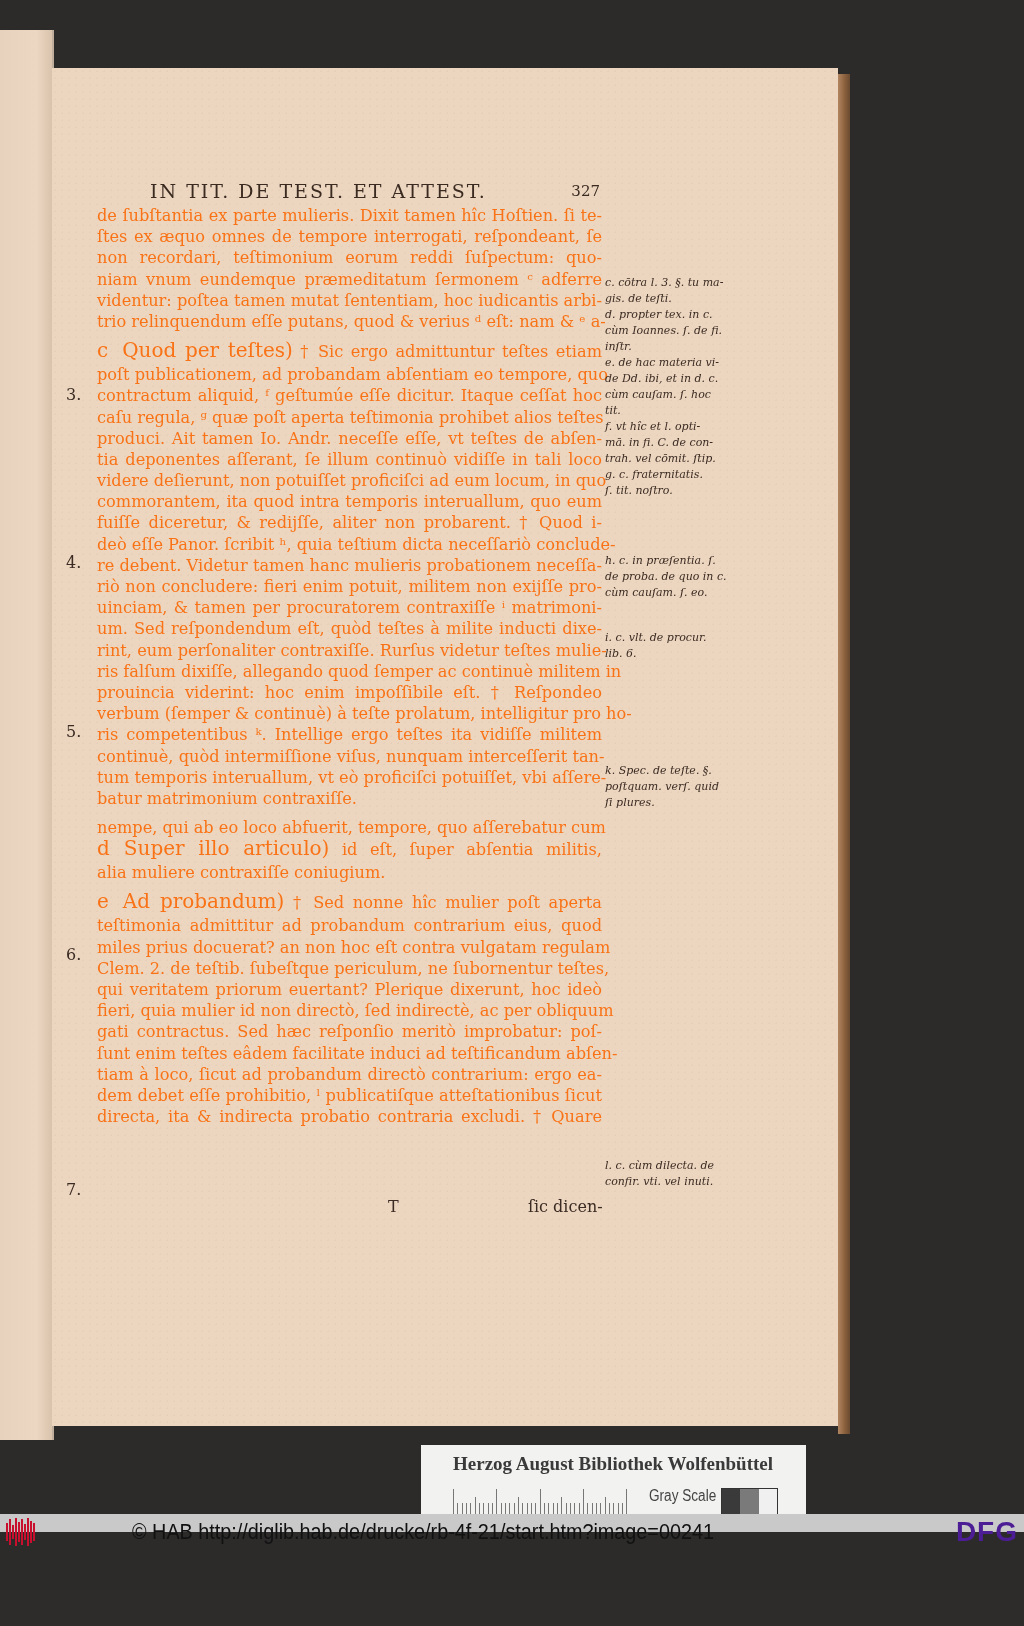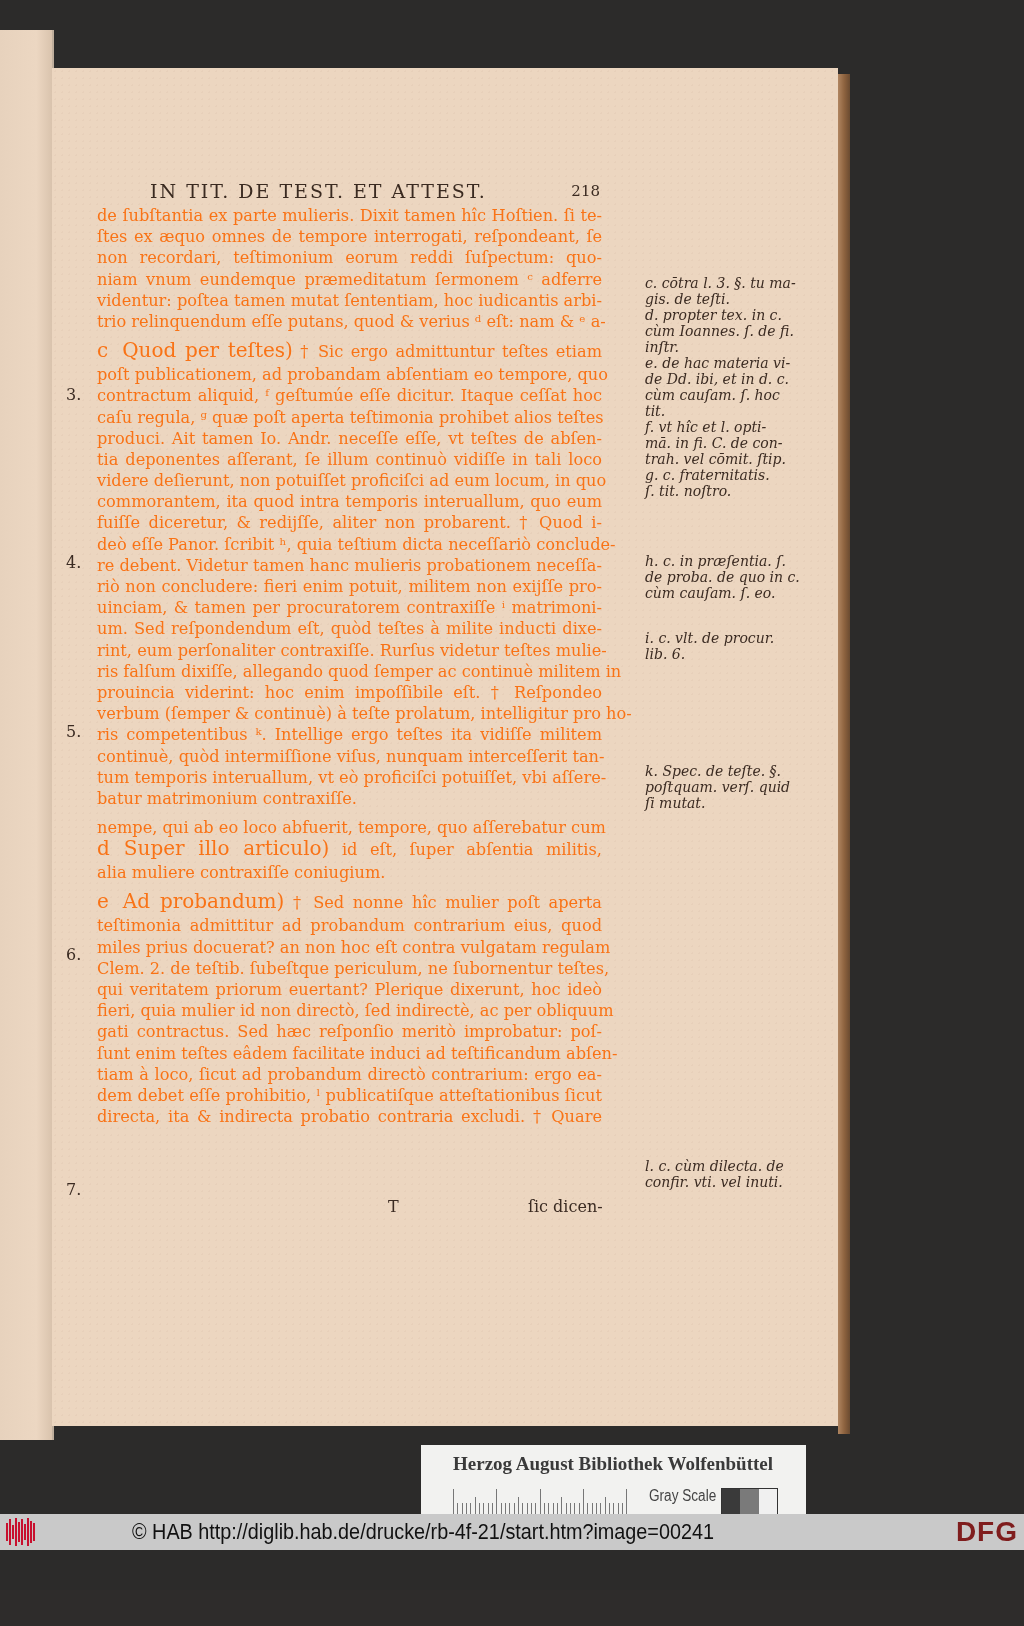--- a/index.html
+++ b/index.html
@@ -38,62 +38,62 @@
   .body-col .ln.last { text-align-last: left; }
   .lemma { font-size: 20px; }
   .lemma-letter { font-size: 20px; margin-right: 14px; }
   .gap { height: 8px; }
   .marg-num {
     position: absolute; left: 66px; font-size: 16px; color: #3b2b22;
   }
   .notes {
     position: absolute; left: 605px; width: 130px;
     font-family: "DejaVu Serif", serif; font-style: italic;
-    font-size: 14px; line-height: 16px; color: #3b2b22; margin-left: 40px;
+    font-size: 11px; line-height: 16px; color: #3b2b22;
   }
   .notes .n { display: block; white-space: nowrap; }
   .catch { position: absolute; top: 1197px; font-size: 16px; color: #3b2b22; }
   .label-card {
     position: absolute; left: 421px; top: 1445px; width: 385px; height: 87px;
     background: #f2f2f0;
   }
   .label-card .title {
     position: absolute; left: 32px; top: 8px; font-family: "Liberation Serif", serif;
     font-weight: bold; font-size: 19px; color: #3a3a3a; white-space: nowrap;
   }
   .ruler { position: absolute; left: 32px; top: 40px; width: 180px; height: 30px; }
   .ruler .tick { position: absolute; bottom: 0; width: 1px; background: #777; }
   .ruler-labels { position: absolute; left: 26px; top: 68px; width: 200px; height: 16px; }
   .ruler-labels span { position: absolute; font-family: "Liberation Sans", sans-serif; font-size: 13px; color: #333; }
   .gray-label { position: absolute; left: 228px; top: 42px; font-family: "Liberation Sans", sans-serif; font-size: 16px; color: #444; transform: scaleX(0.85); transform-origin: left; }
   .gray-swatches { position: absolute; left: 300px; top: 43px; width: 55px; height: 26px; border: 1.5px solid #333; display: flex; }
   .gray-swatches div { flex: 1; }
   .footer-bar {
-    position: absolute; left: 0; top: 1514px; width: 1024px; height: 36px;
+    position: absolute; left: 0; top: 1514px; width: 1024px; height: 18px;
     background: #c9c9c9;
   }
   .footer-logo { position: absolute; left: 6px; top: 4px; width: 34px; height: 28px; display: flex; gap: 1px; align-items: center; }
   .footer-logo i { display: block; width: 2px; background: #c8102e; }
   .footer-text {
     position: absolute; left: 132px; top: 5px; font-family: "Liberation Sans", sans-serif;
     font-size: 22px; color: #111; white-space: nowrap; transform: scaleX(0.9); transform-origin: left;
   }
-  .dfg { position: absolute; right: 6px; top: 2px; font-family: "Liberation Sans", sans-serif; font-weight: bold; font-size: 28px; color: #7f1d1d; letter-spacing: 1px; }
+  .dfg { position: absolute; right: 6px; top: 2px; font-family: "Liberation Sans", sans-serif; font-weight: bold; font-size: 28px; color: #4c1d95; letter-spacing: 1px; }
 </style>
 </head>
 <body>
 
 <div class="bg-top"></div>
 <div class="left-leaf"></div>
 <div class="page"></div>
 <div class="page-edge"></div>
 
 <div class="running-head">
   <span>IN TIT. DE TEST. ET ATTEST.</span>
-  <span class="folio">218</span>
+  <span class="folio">327</span>
 </div>
 
 <div class="body-col">
   <span class="ln">de ſubſtantia ex parte mulieris.   Dixit tamen hîc Hoſtien. ſi te-</span>
   <span class="ln">ſtes ex æquo omnes de tempore interrogati, reſpondeant, ſe</span>
   <span class="ln">non recordari, teſtimonium eorum reddi ſuſpectum: quo-</span>
   <span class="ln">niam vnum eundemque præmeditatum ſermonem ᶜ adferre</span>
   <span class="ln">videntur: poſtea tamen mutat ſententiam, hoc iudicantis arbi-</span>
   <span class="ln">trio relinquendum eſſe putans, quod &amp; verius ᵈ eſt: nam &amp; ᵉ a-</span>
   <div class="gap"></div>
@@ -176,21 +176,21 @@
   <span class="n">de proba. de quo in c.</span>
   <span class="n">cùm cauſam. ſ. eo.</span>
 </div>
 <div class="notes" style="top:630px;">
   <span class="n">i. c. vlt. de procur.</span>
   <span class="n">lib. 6.</span>
 </div>
 <div class="notes" style="top:763px;">
   <span class="n">k. Spec. de teſte. §.</span>
   <span class="n">poſtquam. verſ. quid</span>
-  <span class="n">ſi mutat.</span>
+  <span class="n">ſi plures.</span>
 </div>
 <div class="notes" style="top:1158px;">
   <span class="n">l. c. cùm dilecta. de</span>
   <span class="n">confir. vti. vel inuti.</span>
 </div>
 
 <span class="catch" style="left:388px;">T</span>
 <span class="catch" style="left:528px;">ſic dicen-</span>
 
 <div class="label-card">

